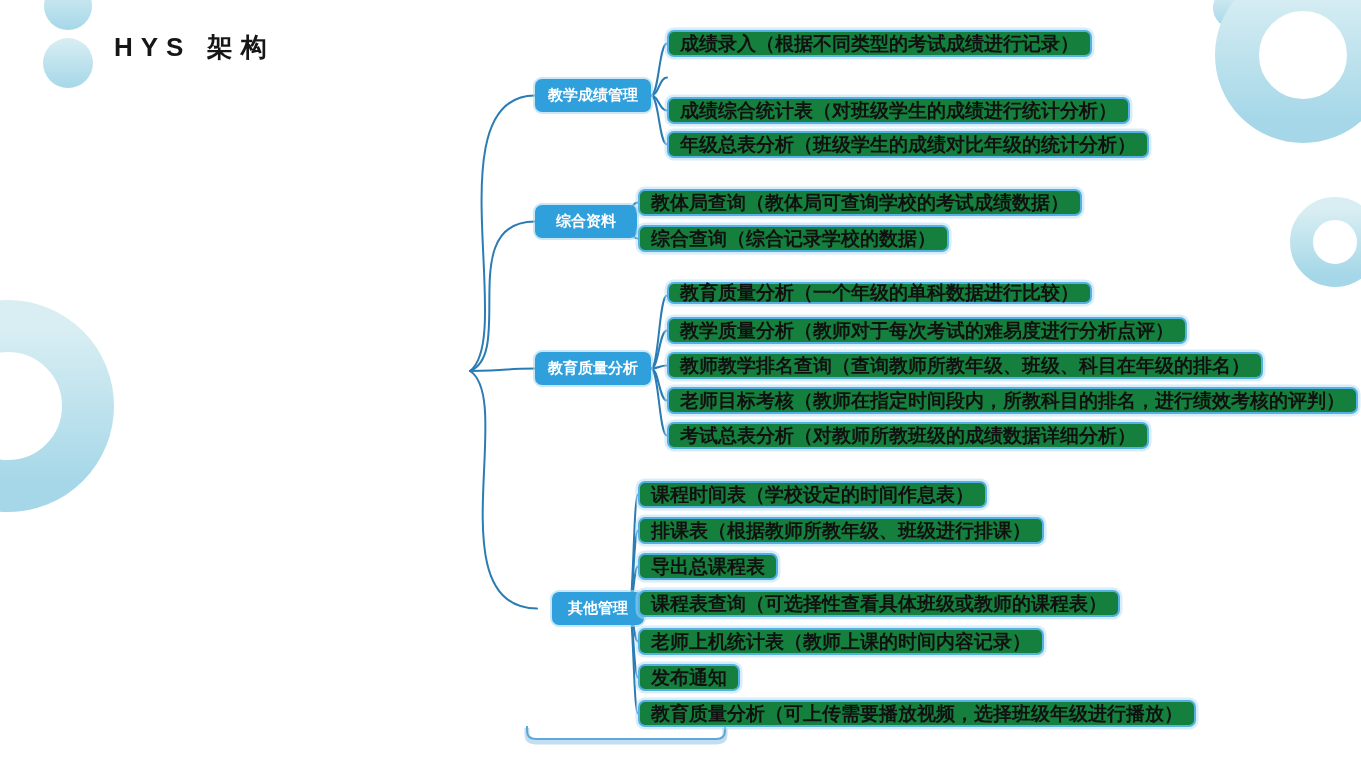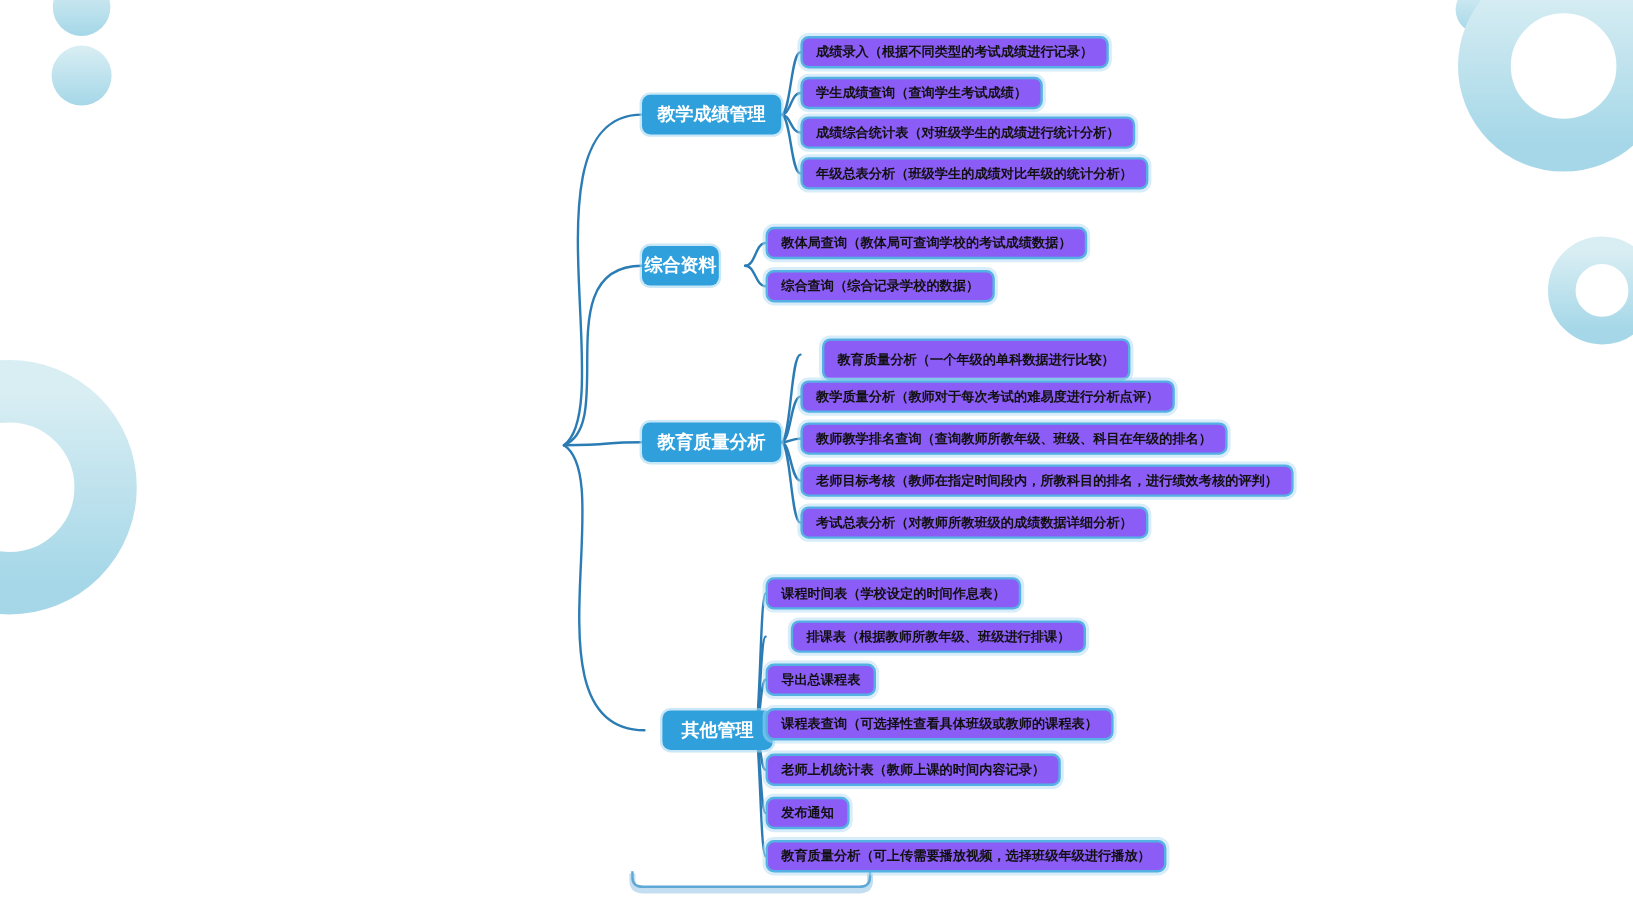--- a/index.html
+++ b/index.html
@@ -11,22 +11,22 @@
          font-size:26px;font-weight:600;letter-spacing:8px;color:#161616;}
   #wires{z-index:1}
   .wire{fill:none;stroke:var(--connector,#2b7cb4);stroke-width:2;stroke-linecap:round;}
   #nodes{position:absolute;left:0;top:0;width:100%;height:100%;z-index:2;}
   .node{position:absolute;display:flex;align-items:center;justify-content:center;
         white-space:nowrap;box-sizing:border-box;}
   .root{background:var(--root-fill,#1373b3);color:#fff;font-weight:bold;font-size:21px;
         border-radius:8px;box-shadow:0 0 0 2px rgba(150,205,235,.55);}
   .branch{background:var(--branch-fill,#2fa0dc);color:#fff;font-weight:bold;font-size:15px;
         border-radius:7px;box-shadow:0 0 0 2px rgba(165,215,240,.6);}
-  .leaf{background:#8b5cf6;border:2px solid var(--leaf-border,#55b0e3);border-radius:7px;
-        color:#111;font-weight:bold;font-size:11px;padding:0 11px;
+  .leaf{background:#15803d;border:2px solid var(--leaf-border,#55b0e3);border-radius:7px;
+        color:#111;font-weight:bold;font-size:19px;padding:0 11px;
         box-shadow:0 0 0 2.5px rgba(175,220,243,.5);}
 </style>
 </head>
 <body>
 
 <div id="stage">
 
   <svg id="deco" viewBox="0 0 1361 762">
     <defs>
       <linearGradient id="dg" x1="0" y1="0" x2="0" y2="1">
@@ -37,20 +37,21 @@
     <circle cx="68" cy="6" r="24" fill="url(#dg)"></circle>
     <circle cx="68" cy="63" r="25" fill="url(#dg)"></circle>
     <circle cx="1233" cy="8" r="20" fill="url(#dg)"></circle>
     <circle cx="1303" cy="55" r="66" fill="none" stroke="url(#dg)" stroke-width="44"></circle>
     <circle cx="1335" cy="242" r="33.5" fill="none" stroke="url(#dg)" stroke-width="23"></circle>
     <circle cx="8" cy="406" r="80" fill="none" stroke="url(#dg)" stroke-width="52"></circle>
     <path d="M527,728 L527,734 Q527,742 536,742 L716,742 Q725,742 725,734 L725,728" fill="none" stroke="#c3def0" stroke-width="5"></path>
     <path d="M527,726 L527,731 Q527,739 536,739 L716,739 Q725,739 725,731 L725,726" fill="none" stroke="#5ea8d6" stroke-width="2"></path>
   </svg>
 
+  <h1 id="title">HYS 架构</h1>
 
   <svg id="wires" viewBox="0 0 1361 762">
       <path d="M470,371 C515,337.94 435,95.5 535,95.5" class="wire"></path>
       <path d="M651,95.5 C659,95.5 659,43.5 667,43.5" class="wire"></path>
       <path d="M651,95.5 C659,95.5 659,77.5 667,77.5" class="wire"></path>
       <path d="M651,95.5 C659,95.5 659,110.5 667,110.5" class="wire"></path>
       <path d="M651,95.5 C659,95.5 659,144.5 667,144.5" class="wire"></path>
       <path d="M470,371 C515,353.06 455.15,221.5 535,221.5" class="wire"></path>
       <path d="M621,221.5 C629.5,221.5 629.5,202.5 638,202.5" class="wire"></path>
       <path d="M621,221.5 C629.5,221.5 629.5,238.5 638,238.5" class="wire"></path>
@@ -66,34 +67,33 @@
       <path d="M629,608.5 C633.5,608.5 633.5,566.5 638,566.5" class="wire"></path>
       <path d="M629,608.5 C633.5,608.5 633.5,603.5 638,603.5" class="wire"></path>
       <path d="M629,608.5 C633.5,608.5 633.5,641.5 638,641.5" class="wire"></path>
       <path d="M629,608.5 C633.5,608.5 633.5,677.5 638,677.5" class="wire"></path>
       <path d="M629,608.5 C633.5,608.5 633.5,713.5 638,713.5" class="wire"></path>
     </svg>
 
   <div id="nodes">
       <div class="node branch" style="left: 535px; top: 79px; height: 33px; width: 116px;">教学成绩管理</div>
       <div class="node leaf" style="left: 667px; top: 30px; height: 27px;">成绩录入（根据不同类型的考试成绩进行记录）</div>
-      <div class="node leaf" style="left: 667px; top: 64px; height: 27px;">学生成绩查询（查询学生考试成绩）</div>
       <div class="node leaf" style="left: 667px; top: 97px; height: 27px;">成绩综合统计表（对班级学生的成绩进行统计分析）</div>
       <div class="node leaf" style="left: 667px; top: 131px; height: 27px;">年级总表分析（班级学生的成绩对比年级的统计分析）</div>
-      <div class="node branch" style="left: 535px; top: 205px; height: 33px; width: 64px; text-align: center;">综合资料</div>
+      <div class="node branch" style="left: 535px; top: 205px; height: 33px; width: 102px; text-align: center;">综合资料</div>
       <div class="node leaf" style="left: 638px; top: 189px; height: 27px;">教体局查询（教体局可查询学校的考试成绩数据）</div>
       <div class="node leaf" style="left: 638px; top: 225px; height: 27px;">综合查询（综合记录学校的数据）</div>
       <div class="node branch" style="left: 535px; top: 352px; height: 33px; width: 116px;">教育质量分析</div>
-      <div class="node leaf" style="left: 685px; top: 282px; height: 35px;">教育质量分析（一个年级的单科数据进行比较）</div>
+      <div class="node leaf" style="left: 667px; top: 282px; height: 22px;">教育质量分析（一个年级的单科数据进行比较）</div>
       <div class="node leaf" style="left: 667px; top: 317px; height: 27px;">教学质量分析（教师对于每次考试的难易度进行分析点评）</div>
       <div class="node leaf" style="left: 667px; top: 352px; height: 27px;">教师教学排名查询（查询教师所教年级、班级、科目在年级的排名）</div>
       <div class="node leaf" style="left: 667px; top: 387px; height: 27px;">老师目标考核（教师在指定时间段内，所教科目的排名，进行绩效考核的评判）</div>
       <div class="node leaf" style="left: 667px; top: 422px; height: 27px;">考试总表分析（对教师所教班级的成绩数据详细分析）</div>
       <div class="node branch" style="left: 552px; top: 592px; height: 33px; width: 92px;">其他管理</div>
       <div class="node leaf" style="left: 638px; top: 481px; height: 27px;">课程时间表（学校设定的时间作息表）</div>
-      <div class="node leaf" style="left: 638px; top: 517px; height: 27px; margin-left: 21px;">排课表（根据教师所教年级、班级进行排课）</div>
+      <div class="node leaf" style="left: 638px; top: 517px; height: 27px;">排课表（根据教师所教年级、班级进行排课）</div>
       <div class="node leaf" style="left: 638px; top: 553px; height: 27px;">导出总课程表</div>
       <div class="node leaf" style="left: 638px; top: 590px; height: 27px;">课程表查询（可选择性查看具体班级或教师的课程表）</div>
       <div class="node leaf" style="left: 638px; top: 628px; height: 27px;">老师上机统计表（教师上课的时间内容记录）</div>
       <div class="node leaf" style="left: 638px; top: 664px; height: 27px;">发布通知</div>
       <div class="node leaf" style="left: 638px; top: 700px; height: 27px;">教育质量分析（可上传需要播放视频，选择班级年级进行播放）</div>
     </div>
 </div>
 
 </body></html>

